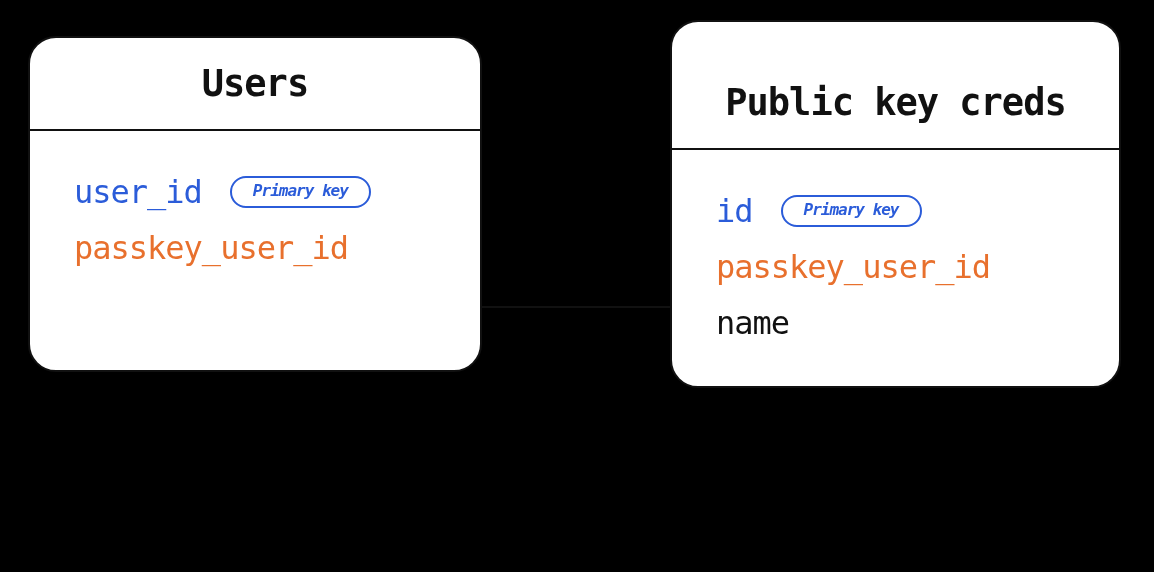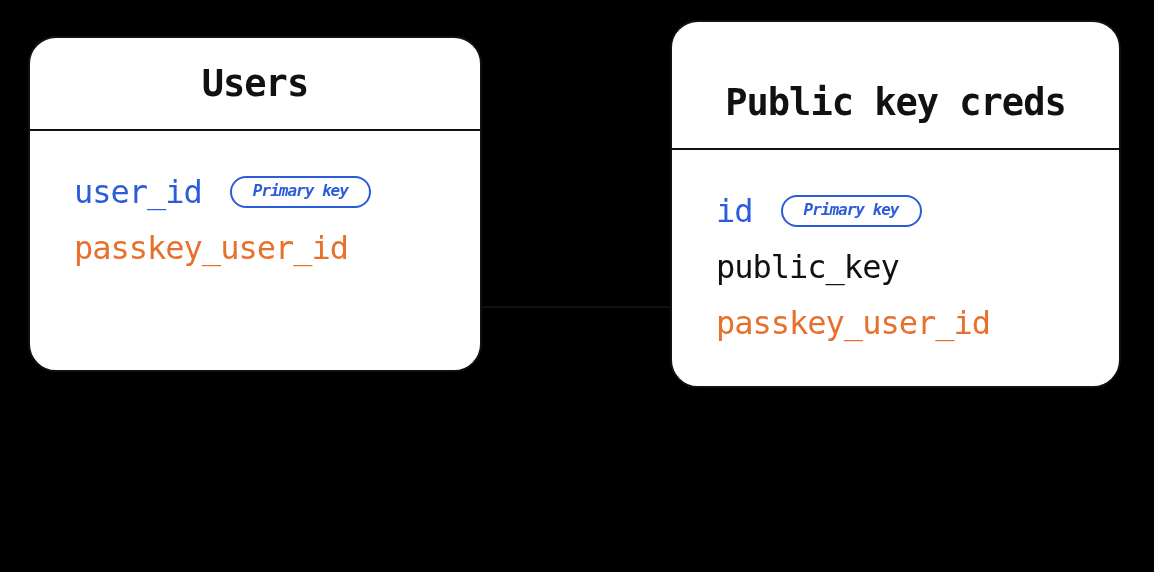--- a/index.html
+++ b/index.html
@@ -120,21 +120,21 @@
   <div class="er-table pubkey">
     <div class="er-header">
       <span class="er-title">Public key creds</span>
     </div>
     <div class="er-rows">
       <div class="er-row">
         <span class="f-blue">id</span>
         <span class="pk-badge">Primary key</span>
       </div>
       <div class="er-row">
-        <span class="f-black">public_key</span>
+        <span class="f-orange">passkey_user_id</span>
       </div>
       <div class="er-row">
-        <span class="f-orange">passkey_user_id</span>
+        <span class="f-black">name</span>
       </div>
     </div>
   </div>
 
 </div>
 
 </body></html>

